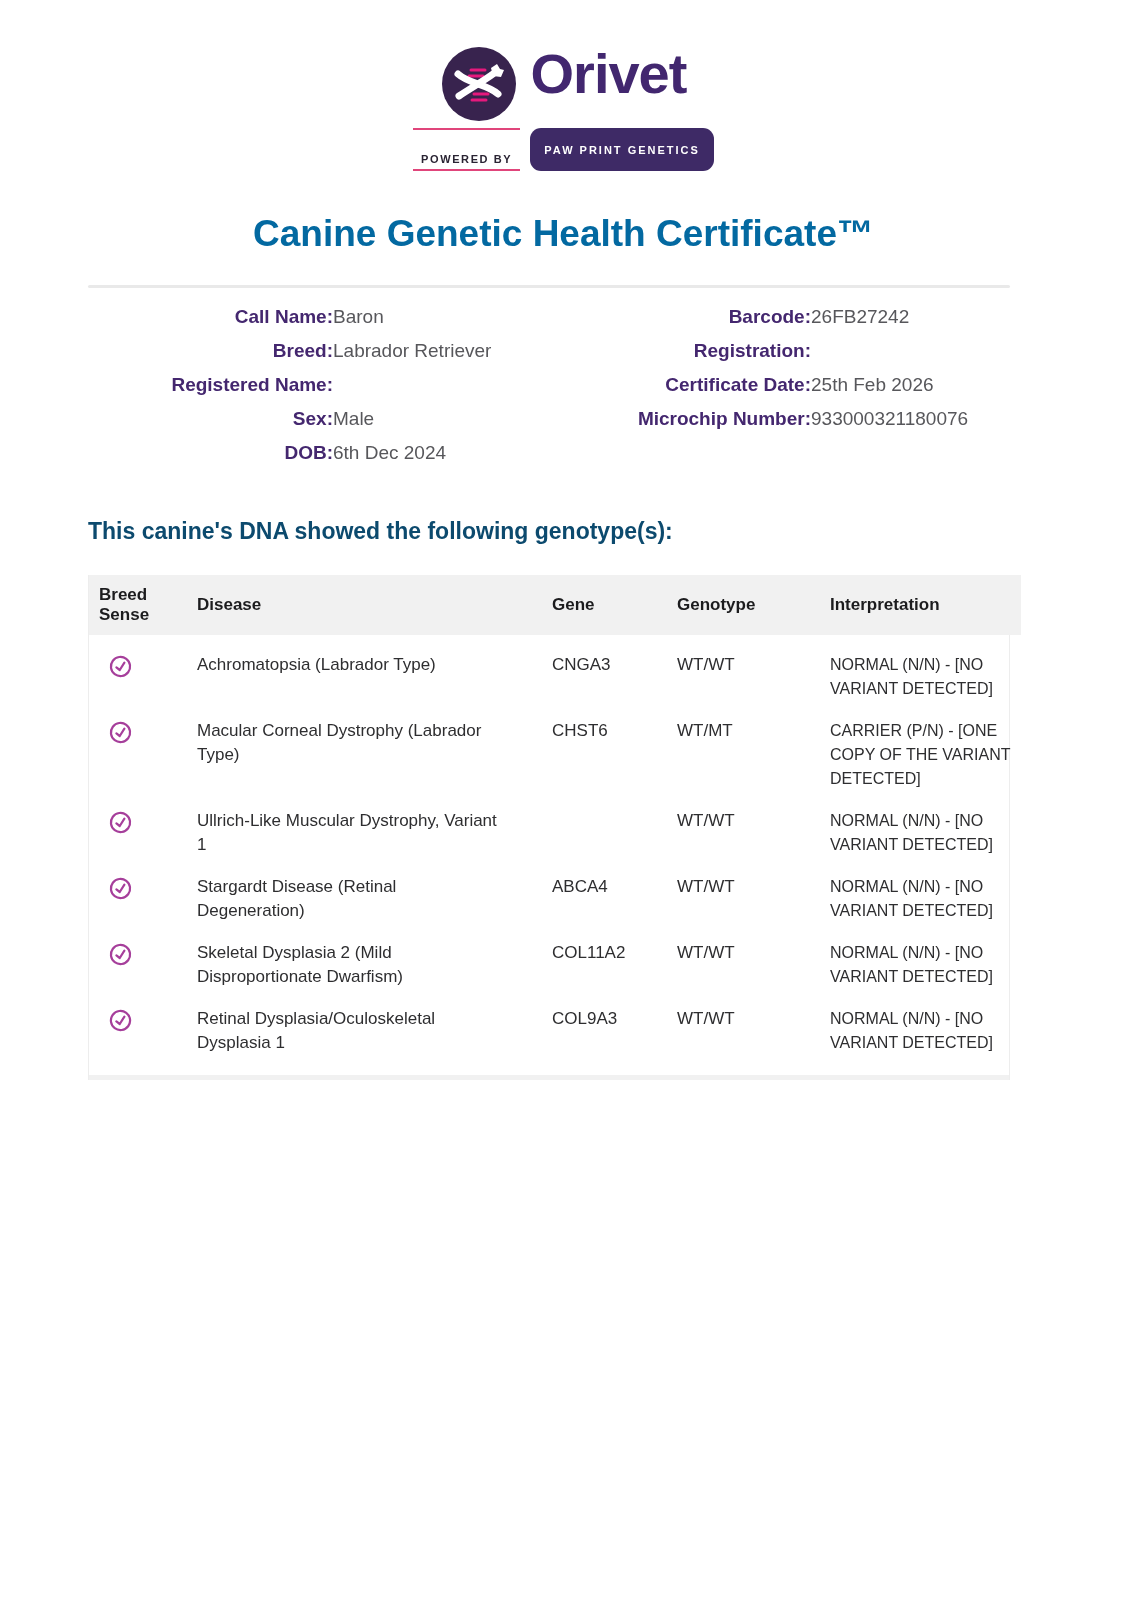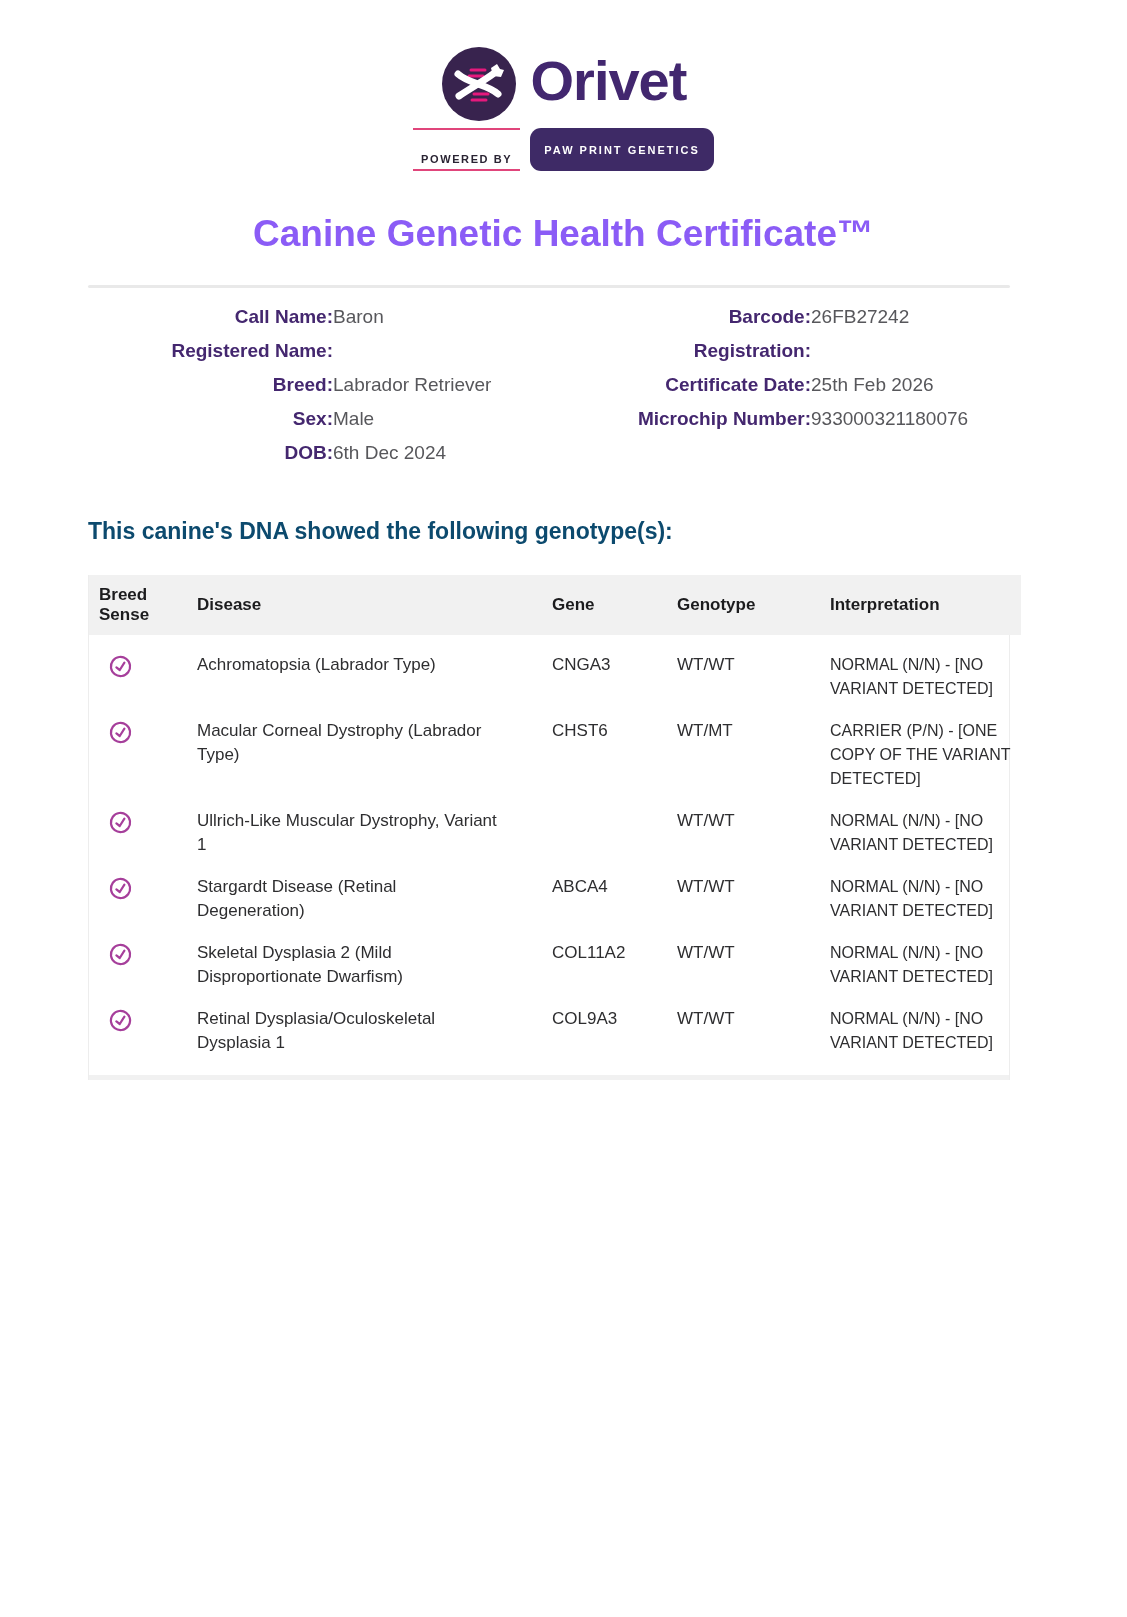--- a/index.html
+++ b/index.html
@@ -9,21 +9,21 @@
     height: 1617px;
     font-family: "Liberation Sans", sans-serif;
     color: #2e2e30;
     position: relative;
     overflow: hidden;
   }
   .page { padding-top: 46px; }
 
   
   .logo-block { width: 100%; display: flex; flex-direction: column; align-items: center; }
-  .logo-row { display: flex; align-items: center; gap: 14px; }
+  .logo-row { display: flex; align-items: flex-start; gap: 14px; }
   .logo-circle { width: 76px; height: 76px; display: block; }
   .brand-name {
     font-size: 56px;
     font-weight: bold;
     color: #42276f;
     letter-spacing: -1px;
     line-height: 1;
     padding-bottom: 6px;
   }
   .badge-row { display: flex; align-items: stretch; gap: 10px; margin-top: 6px; }
@@ -46,21 +46,21 @@
     border-radius: 11px;
     padding: 5px 14px 4px 14px;
     display: flex; align-items: center;
   }
 
   
   .cert-title {
     text-align: center;
     font-size: 37px;
     font-weight: bold;
-    color: #8b5cf6;
+    color: #0369a1;
     margin-top: 42px;
     letter-spacing: 0px;
   }
 
   
   .content { width: 922px; margin-left: 88px; }
 
   .divider {
     height: 3px;
     background: #e9e9e9;
@@ -163,27 +163,27 @@
     <div class="divider"></div>
 
     <div class="info-grid">
       <div class="info-col left">
   <div class="info-pair">
     <div class="info-label">Call Name:</div>
     <div class="info-value">Baron</div>
   </div>
 
   <div class="info-pair">
+    <div class="info-label">Breed:</div>
+    <div class="info-value">Labrador Retriever</div>
+  </div>
+
+  <div class="info-pair">
     <div class="info-label">Registered Name:</div>
     <div class="info-value"></div>
-  </div>
-
-  <div class="info-pair">
-    <div class="info-label">Breed:</div>
-    <div class="info-value">Labrador Retriever</div>
   </div>
 
   <div class="info-pair">
     <div class="info-label">Sex:</div>
     <div class="info-value">Male</div>
   </div>
 
   <div class="info-pair">
     <div class="info-label">DOB:</div>
     <div class="info-value">6th Dec 2024</div>

